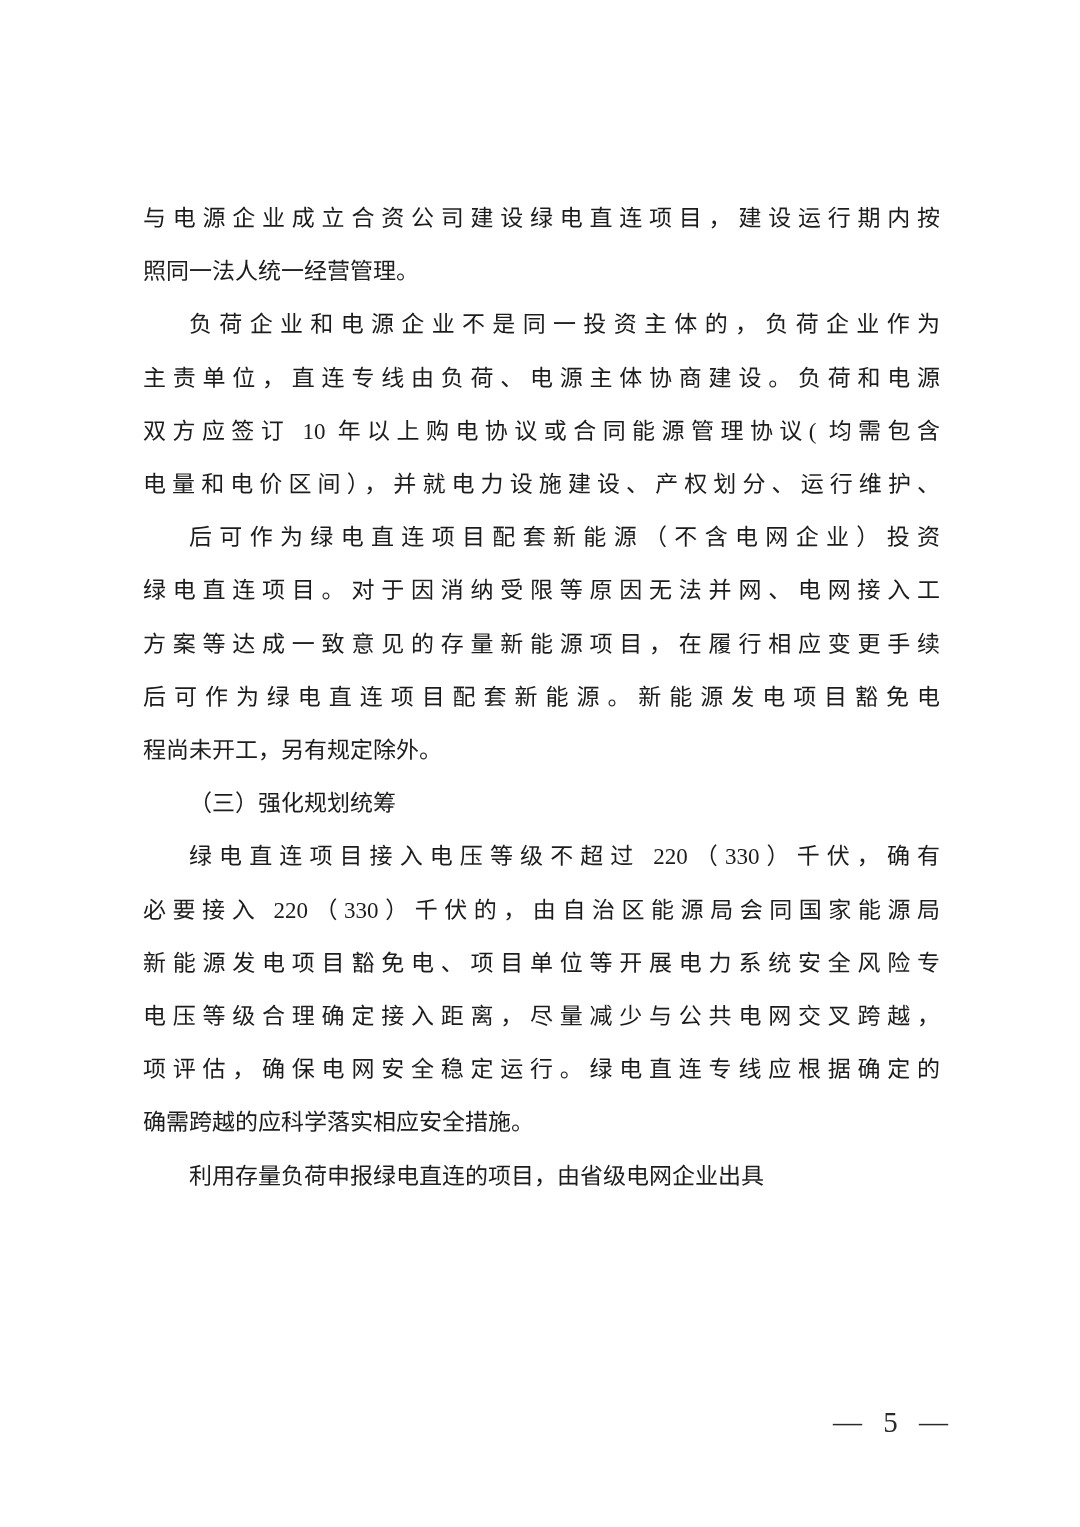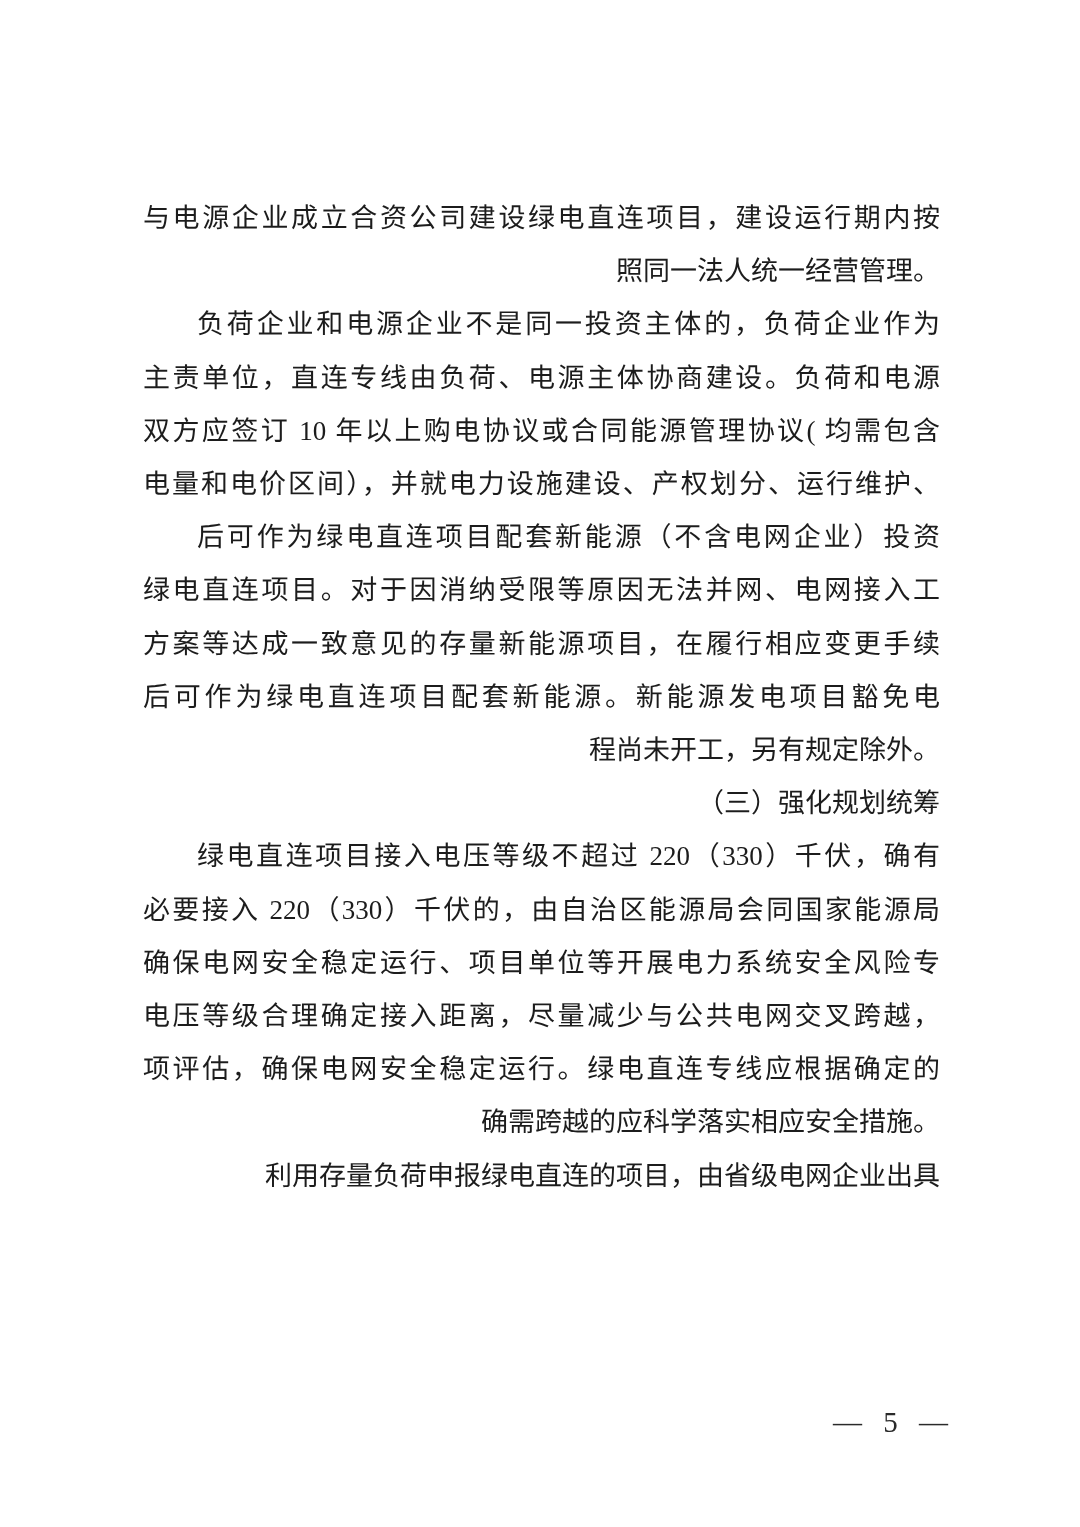--- a/index.html
+++ b/index.html
@@ -14,29 +14,28 @@
     background: #ffffff;
     overflow: hidden;
     font-family: "Liberation Serif", "DejaVu Serif", serif;
     color: #1c1c1c;
   }
   .content {
     position: absolute;
     left: 143px;
     top: 192px;
     width: 797px;
-    font-size: 27px;
+    font-size: 23px;
     line-height: 53.2px;
     letter-spacing: 0;
     word-spacing: 0;
   }
   .line {
     white-space: nowrap;
     min-height: 53.2px;
-    text-align: right;
   }
   
   .full {
     white-space: normal;
     text-align: justify;
     text-align-last: justify;
     text-justify: distribute;
   }
   .indent {
     text-indent: 2em;
@@ -68,21 +67,21 @@
     <div class="line full">双方应签订 10 年以上购电协议或合同能源管理协议( 均需包含</div>
     <div class="line full">电量和电价区间），并就电力设施建设、产权划分、运行维护、</div>
     <div class="line full indent">后可作为绿电直连项目配套新能源（不含电网企业）投资</div>
     <div class="line full">绿电直连项目。对于因消纳受限等原因无法并网、电网接入工</div>
     <div class="line full">方案等达成一致意见的存量新能源项目，在履行相应变更手续</div>
     <div class="line full">后可作为绿电直连项目配套新能源。新能源发电项目豁免电</div>
     <div class="line">程尚未开工，另有规定除外。</div>
     <div class="line heading indent">（三）强化规划统筹</div>
     <div class="line full indent">绿电直连项目接入电压等级不超过 220（330）千伏，确有</div>
     <div class="line full">必要接入 220（330）千伏的，由自治区能源局会同国家能源局</div>
-    <div class="line full">确保电网安全稳定运行、项目单位等开展电力系统安全风险专</div>
+    <div class="line full">新能源发电项目豁免电、项目单位等开展电力系统安全风险专</div>
     <div class="line full">电压等级合理确定接入距离，尽量减少与公共电网交叉跨越，</div>
     <div class="line full">项评估，确保电网安全稳定运行。绿电直连专线应根据确定的</div>
     <div class="line">确需跨越的应科学落实相应安全措施。</div>
     <div class="line indent">利用存量负荷申报绿电直连的项目，由省级电网企业出具</div>
   </div>
 
   <div class="footer">— 5 —</div>
 </div>
 
 </body></html>

